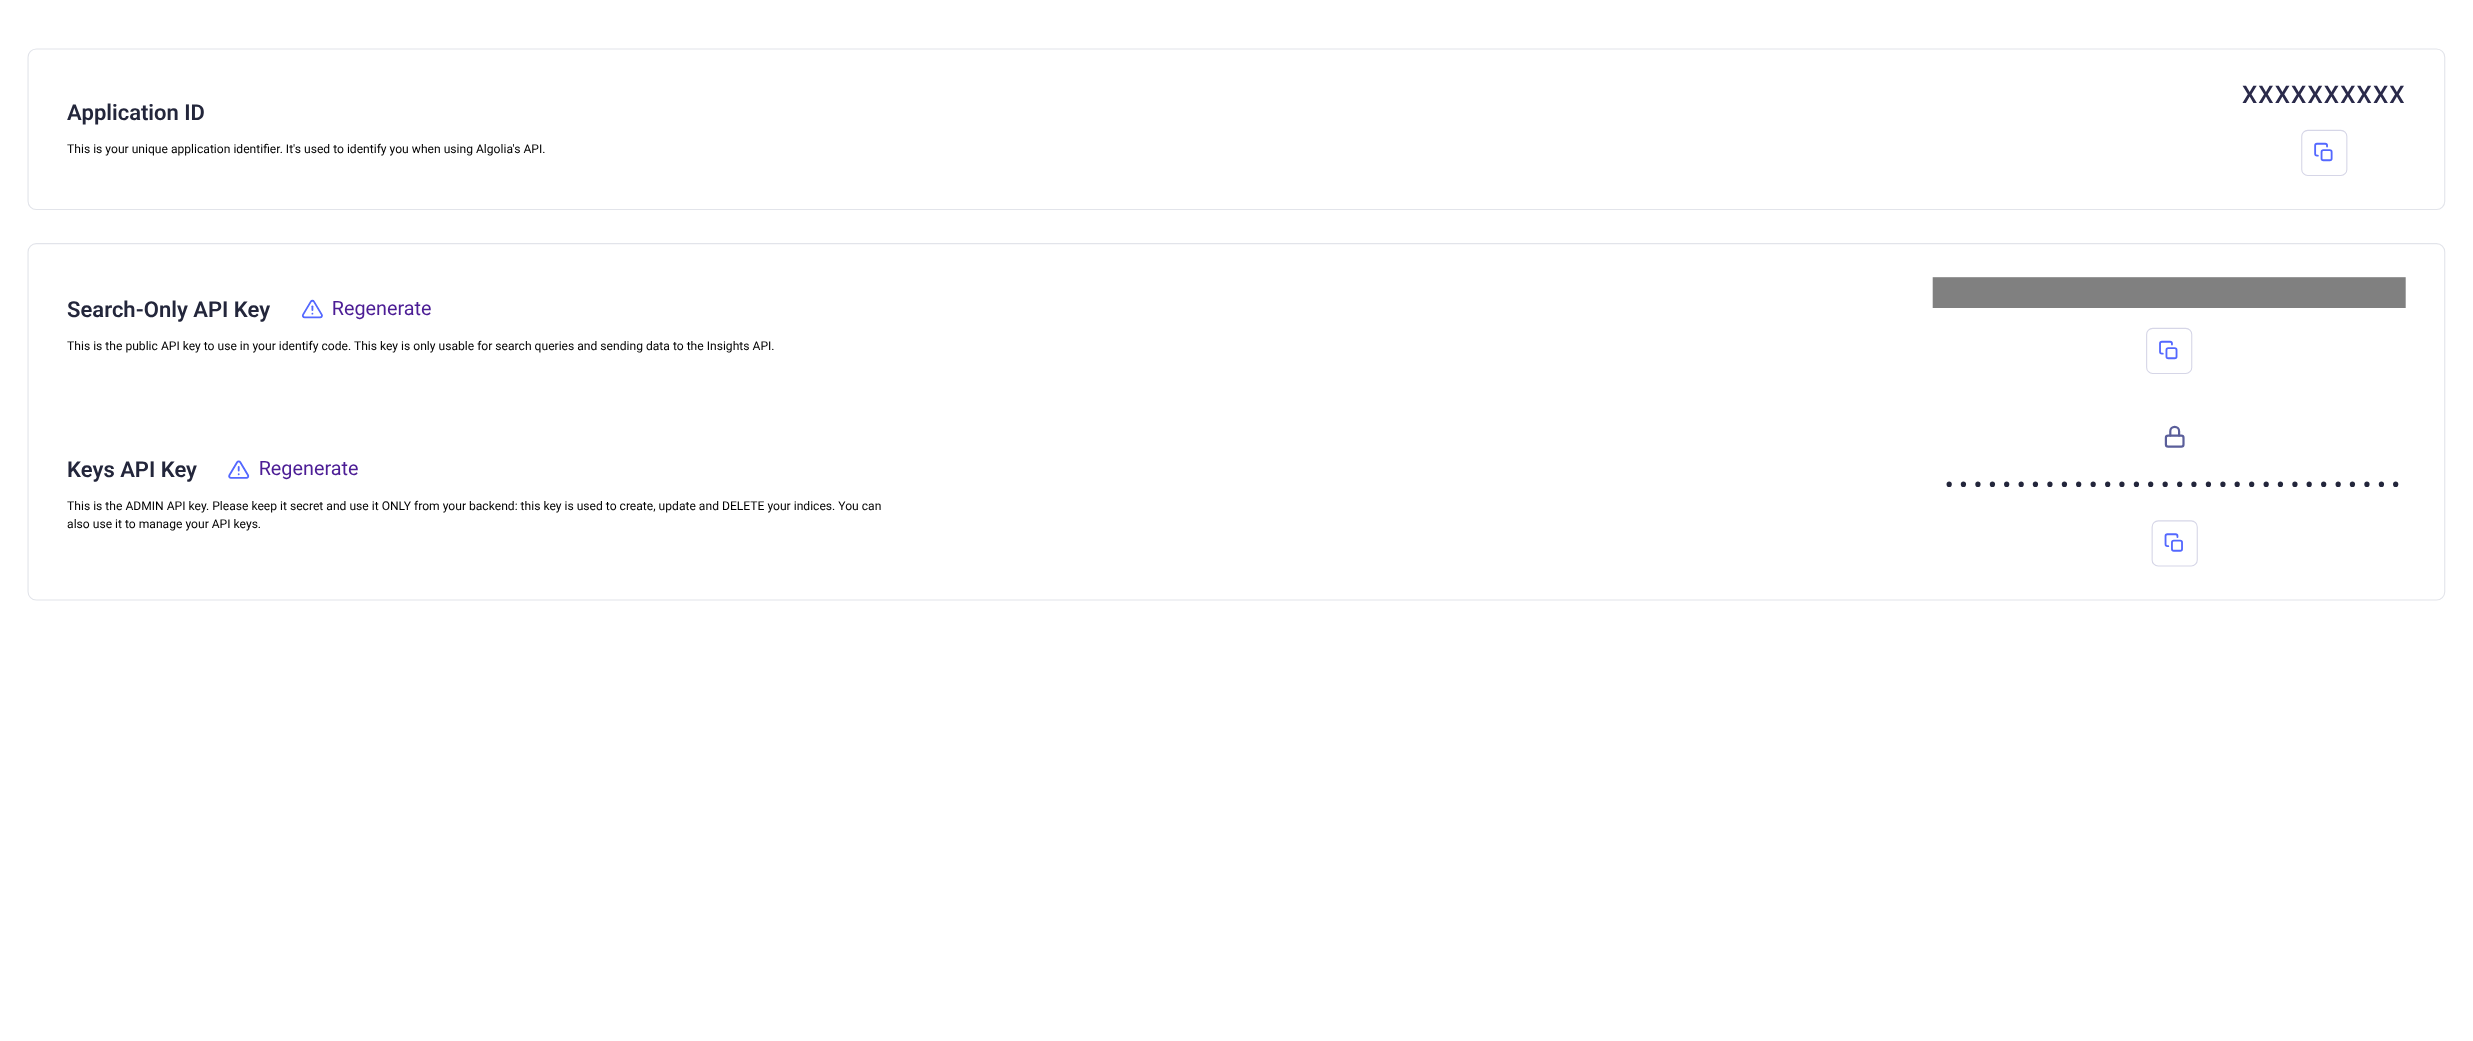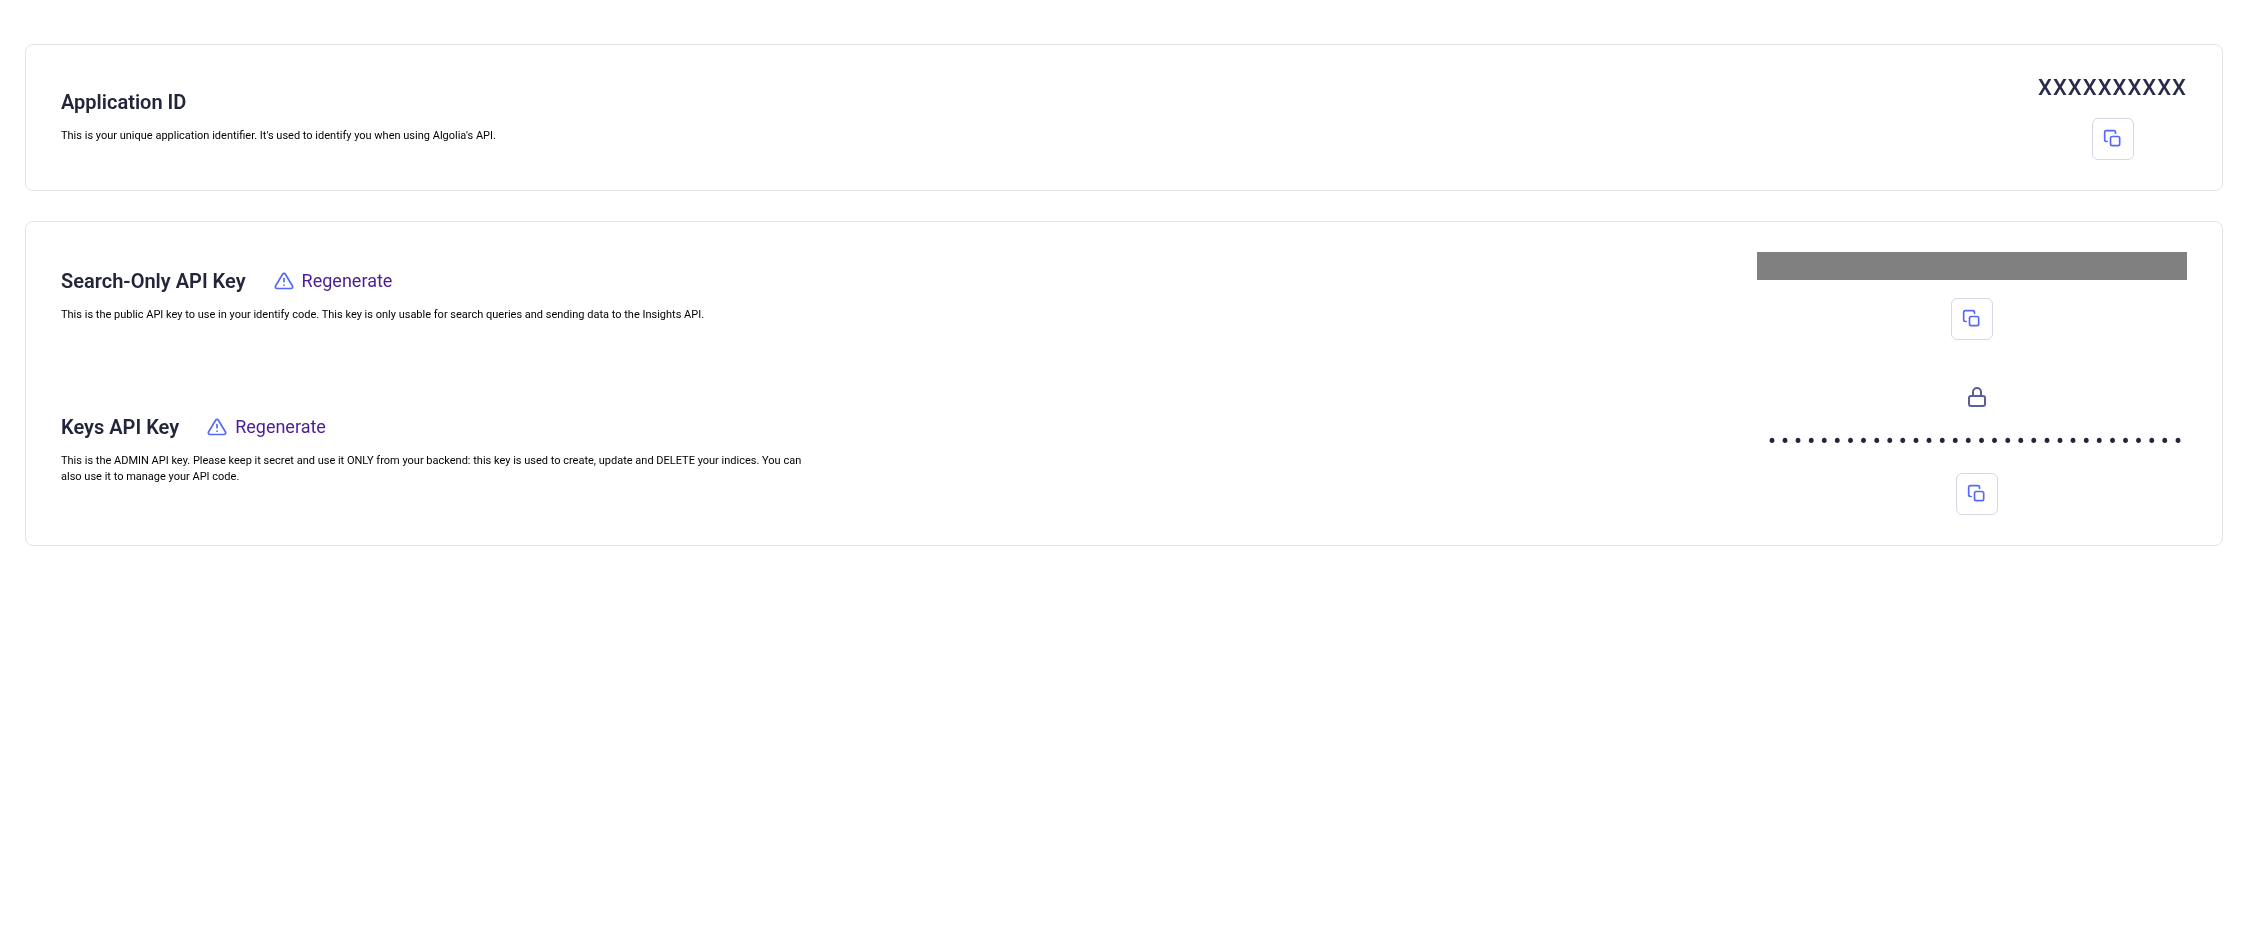--- a/index.html
+++ b/index.html
@@ -200,21 +200,21 @@
           <div class="title">Keys API Key</div>
           <a class="regen-link">
             <svg viewBox="0 0 24 24" fill="none" stroke-width="2" stroke-linecap="round" stroke-linejoin="round">
               <path d="M10.29 3.86L1.82 18a2 2 0 0 0 1.71 3h16.94a2 2 0 0 0 1.71-3L13.71 3.86a2 2 0 0 0-3.42 0z"></path>
               <line x1="12" y1="9" x2="12" y2="13"></line>
               <line x1="12" y1="17" x2="12.01" y2="17"></line>
             </svg>
             <span>Regenerate</span>
           </a>
         </div>
-        <div class="desc">This is the ADMIN API key. Please keep it secret and use it ONLY from your backend: this key is used to create, update and DELETE your indices. You can also use it to manage your API code.</div>
+        <div class="desc">This is the ADMIN API key. Please keep it secret and use it ONLY from your backend: this key is used to create, update and DELETE your indices. You can also use it to manage your API keys.</div>
       </div>
       <div class="right">
         <svg class="lock-icon" viewBox="0 0 24 24" fill="none" stroke-width="2" stroke-linecap="round" stroke-linejoin="round">
           <rect x="4" y="11" width="16" height="10" rx="2"></rect>
           <path d="M8 11V7a4 4 0 0 1 8 0v4"></path>
         </svg>
         <div class="dots">••••••••••••••••••••••••••••••••</div>
         <button class="icon-btn">
           <svg viewBox="0 0 24 24" fill="none" stroke-width="2" stroke-linecap="round" stroke-linejoin="round">
             <rect x="9" y="9" width="11" height="11" rx="2"></rect>

